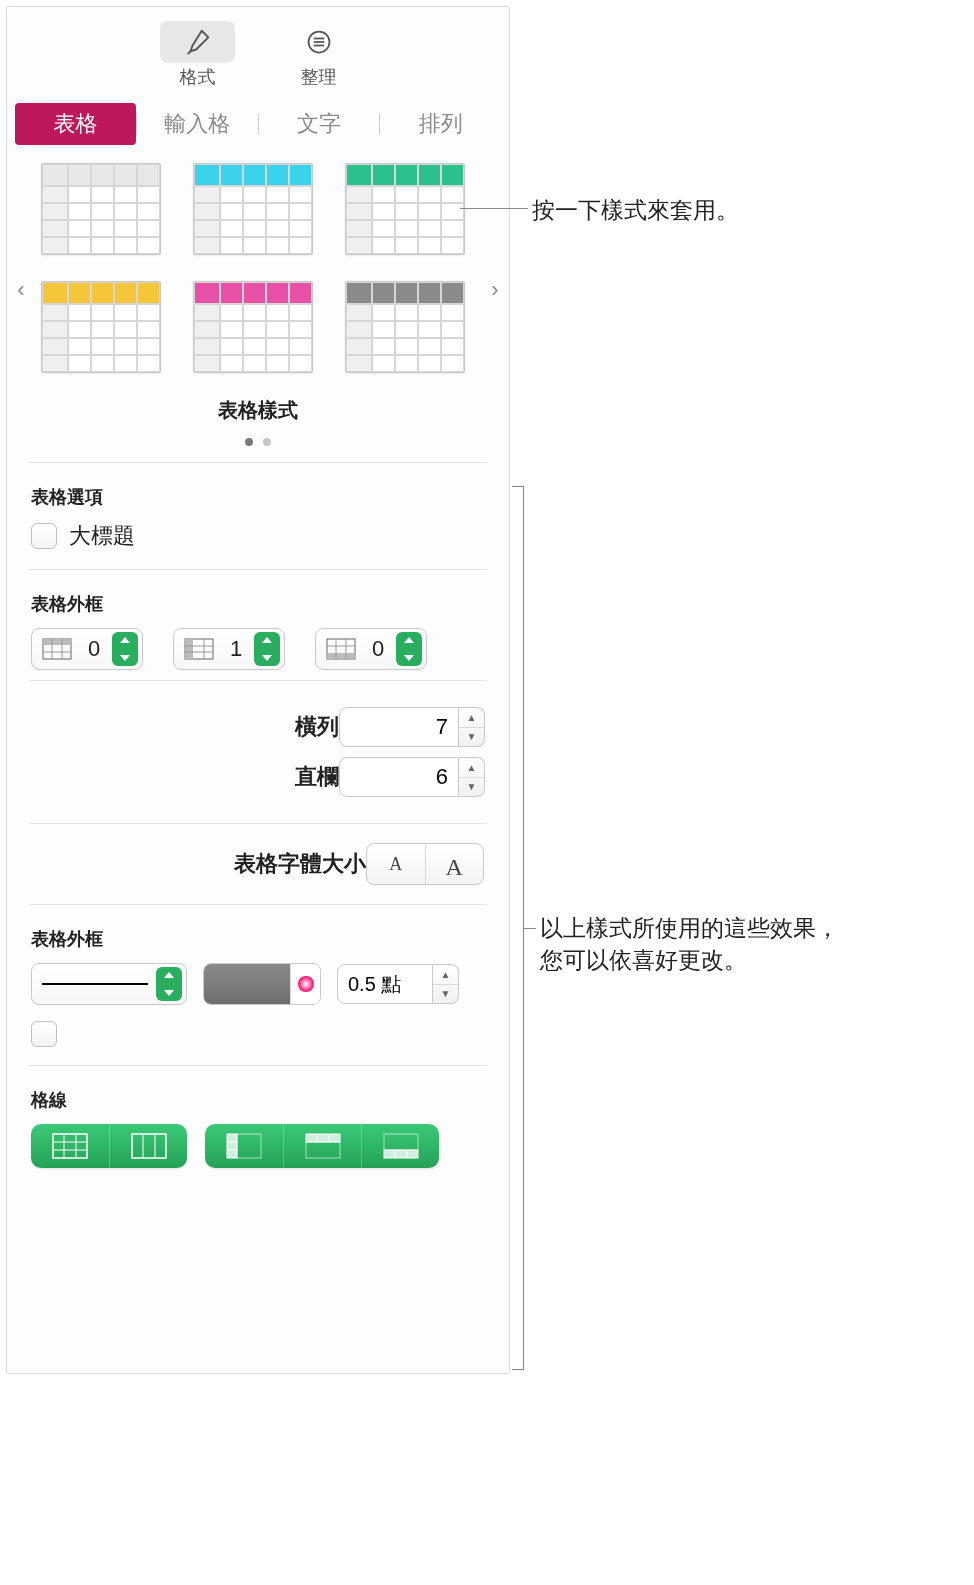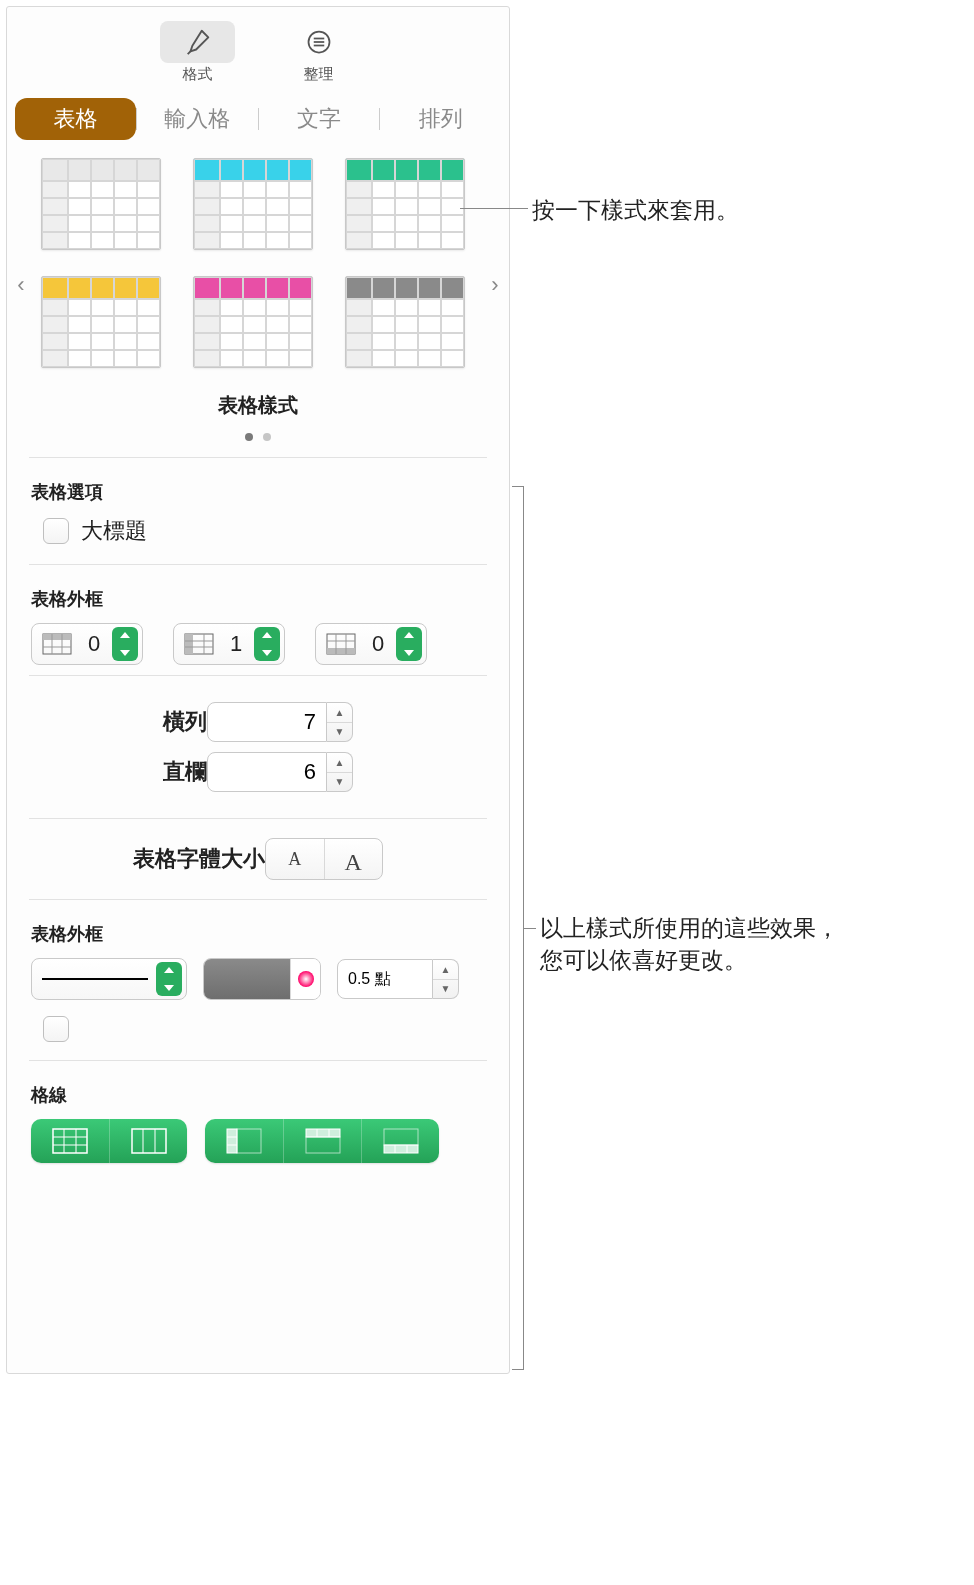--- a/index.html
+++ b/index.html
@@ -26,21 +26,21 @@
 .toolbar {
   display: flex;
   justify-content: center;
   gap: 30px;
   padding: 14px 0 8px 0;
 }
 .tool-item {
   display: flex;
   flex-direction: column;
   align-items: center;
-  font-size: 15px;
+  font-size: 18px;
   color: #555;
   cursor: pointer;
   padding: 0 8px;
 }
 .tool-item.active .tool-icon-wrap {
   background: #e7e7e7;
   border-radius: 8px;
 }
 .tool-icon-wrap {
   width: 75px;
@@ -61,23 +61,23 @@
   flex: 1;
   text-align: center;
   font-size: 22px;
   padding: 6px 0;
   color: #8a8a8a;
   font-weight: 500;
   cursor: pointer;
   position: relative;
 }
 .tab.active {
-  background: #a16207;
+  background: #be185d;
   color: #fff;
-  border-radius: 12px;
+  border-radius: 4px;
 }
 .tab-sep {
   width: 1px;
   height: 22px;
   background: #ccc;
 }
 .styles-wrap {
   position: relative;
   padding: 0 10px;
 }
@@ -146,21 +146,21 @@
 .section-h {
   font-size: 18px;
   font-weight: 700;
   color: #222;
   margin-bottom: 12px;
 }
 .check-row {
   display: flex;
   align-items: center;
   gap: 12px;
-  margin: 8px 12px;
+  margin: 8px 0;
 }
 .checkbox {
   width: 26px; height: 26px;
   border: 1px solid #bfbfbf;
   border-radius: 6px;
   background: linear-gradient(#fff,#f4f4f4);
   cursor: pointer;
 }
 .check-label { font-size: 22px; color: #222; }
 .hf-row {
@@ -201,21 +201,21 @@
   left: 50%; transform: translateX(-50%);
   width: 0; height: 0;
   border-left: 5px solid transparent;
   border-right: 5px solid transparent;
 }
 .green-step::before { top: 5px; border-bottom: 6px solid #fff; }
 .green-step::after { bottom: 5px; border-top: 6px solid #fff; }
 .row-field {
   display: flex;
   align-items: center;
-  justify-content: center;
+  justify-content: flex-end;
   margin: 10px 0;
 }
 .row-label { font-size: 22px; font-weight: 600; color: #222; }
 .num-input-wrap {
   display: flex;
   align-items: center;
 }
 .num-input {
   width: 120px;
   height: 40px;
@@ -307,21 +307,21 @@
   width: 30px; height: 100%;
   display: flex; align-items: center; justify-content: center;
   border-left: 1px solid #d9d9d9;
   background: #fff;
 }
 .pt-input {
   width: 96px;
   height: 40px;
   border: 1px solid #c9c9c9;
   border-radius: 8px 0 0 8px;
-  font-size: 16px;
+  font-size: 20px;
   text-align: left;
   padding-left: 10px;
   background: #fff;
 }
 .grid-seg {
   display: flex;
   gap: 18px;
   margin-top: 10px;
 }
 .grid-group {

